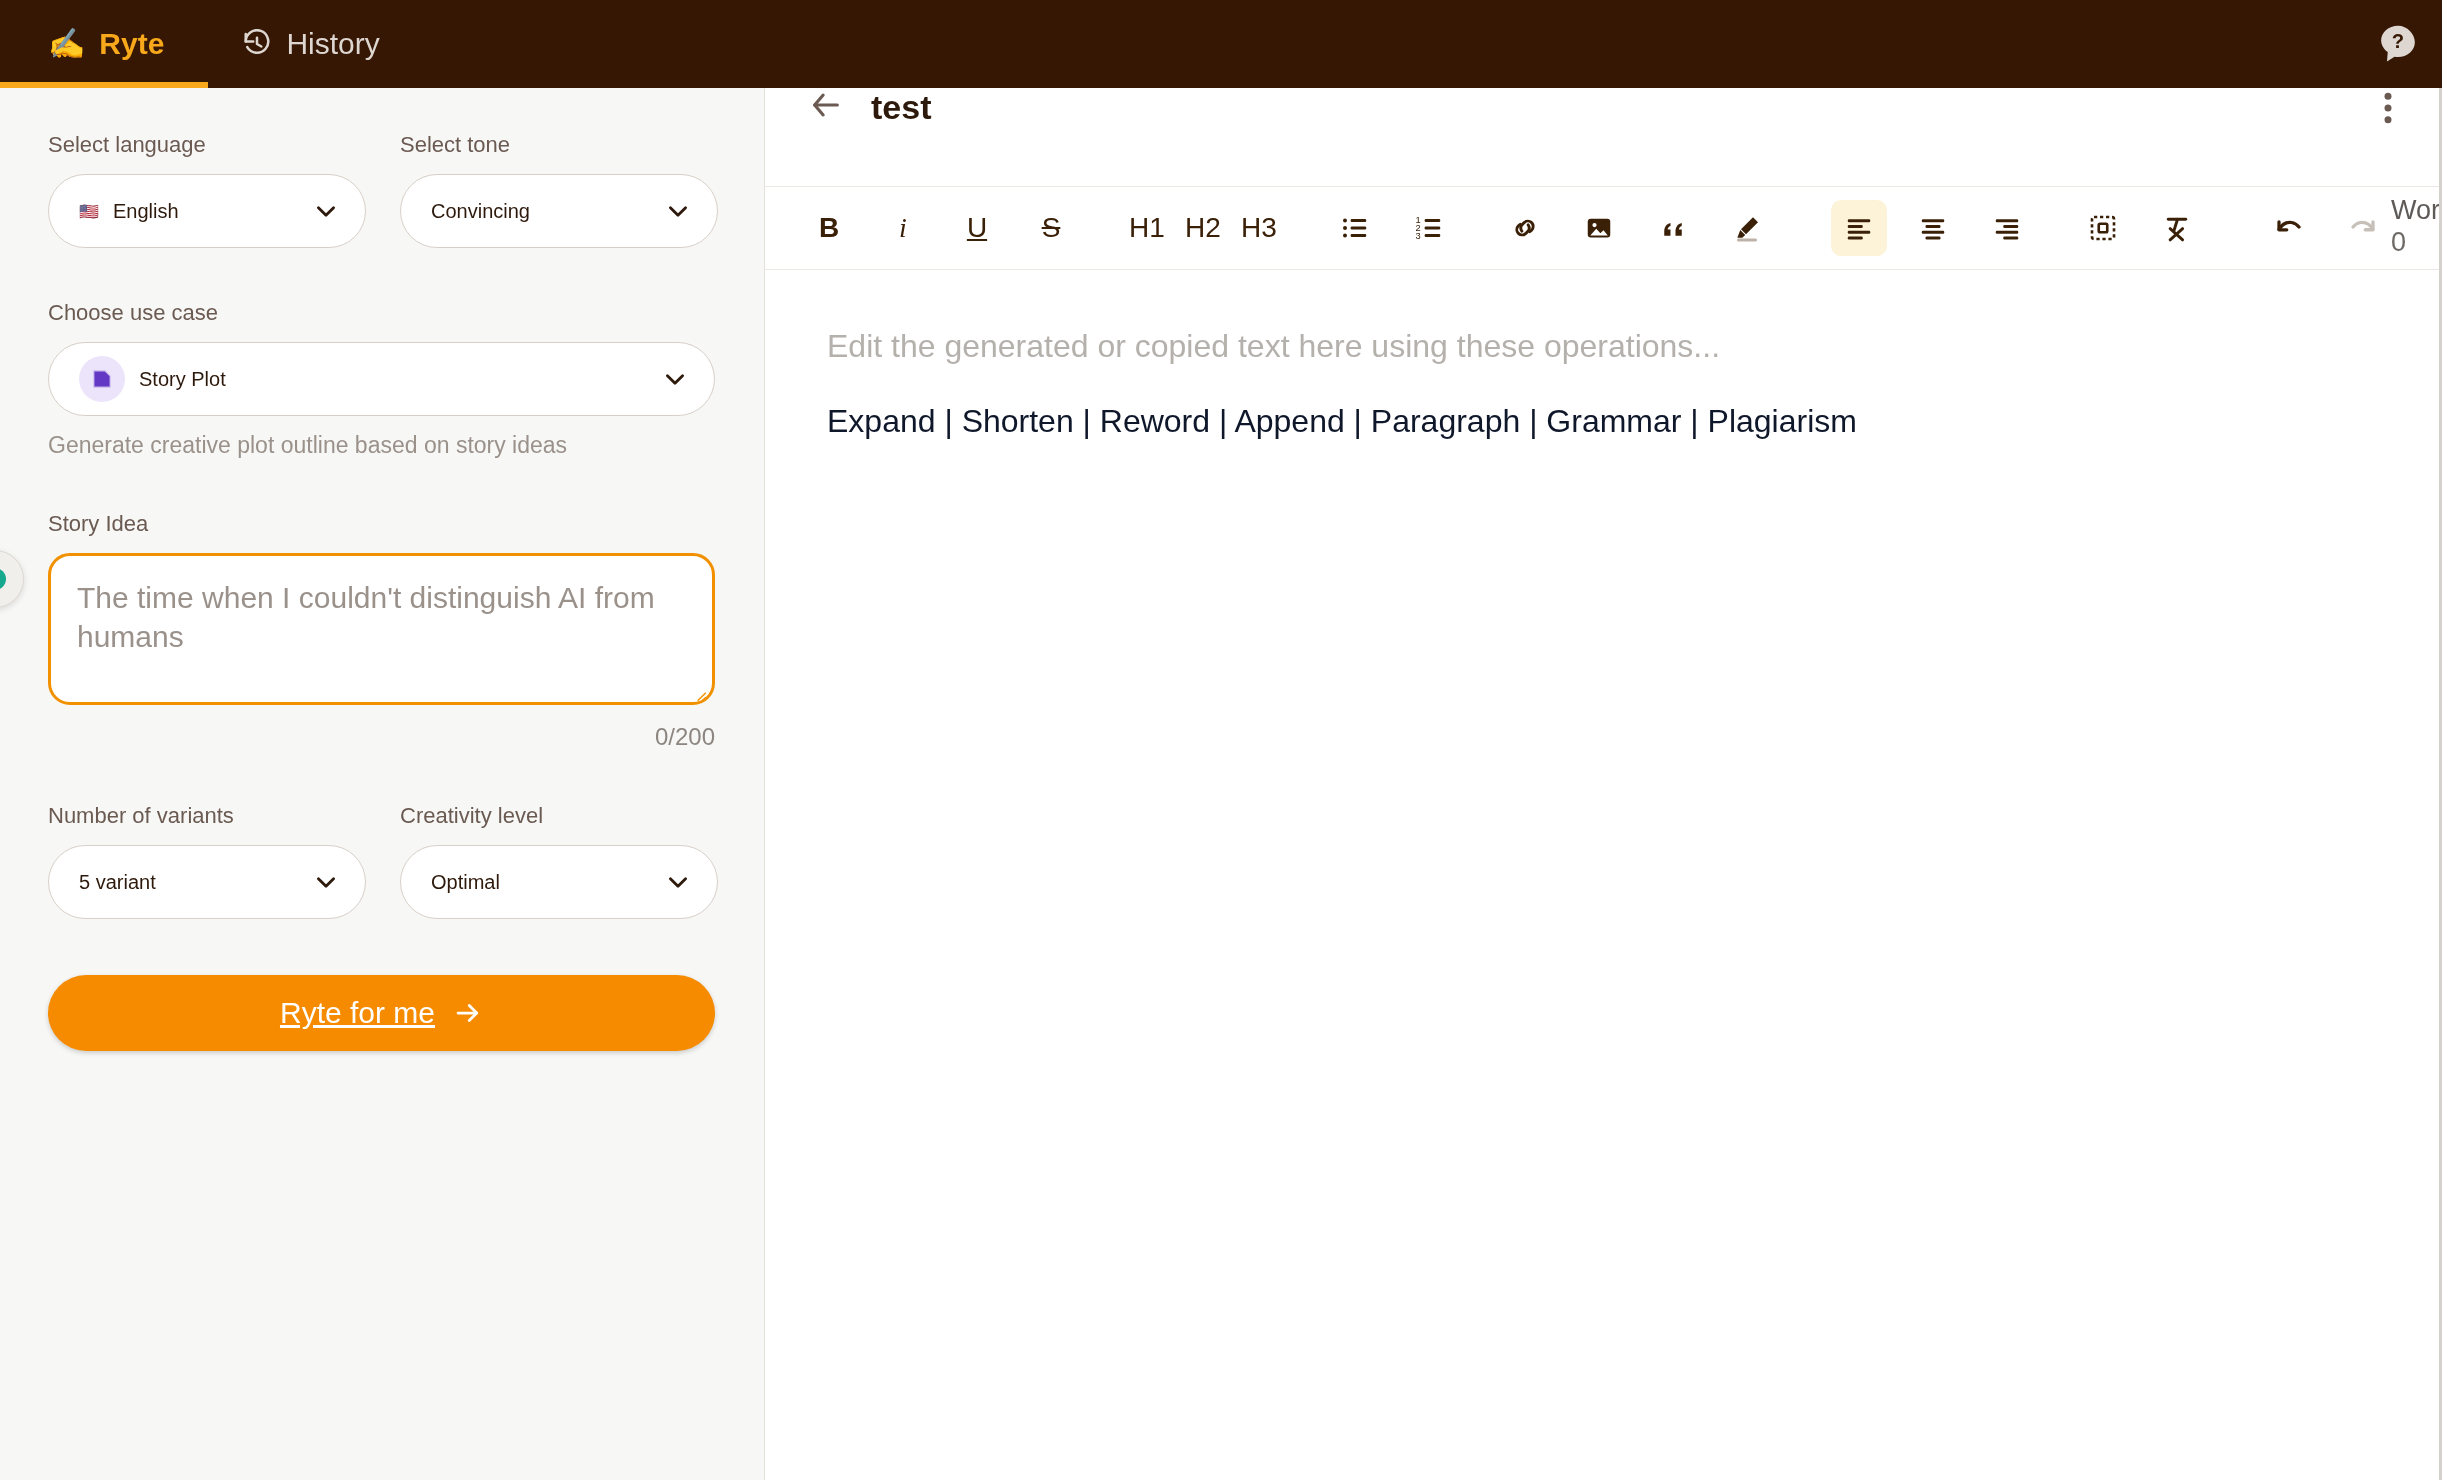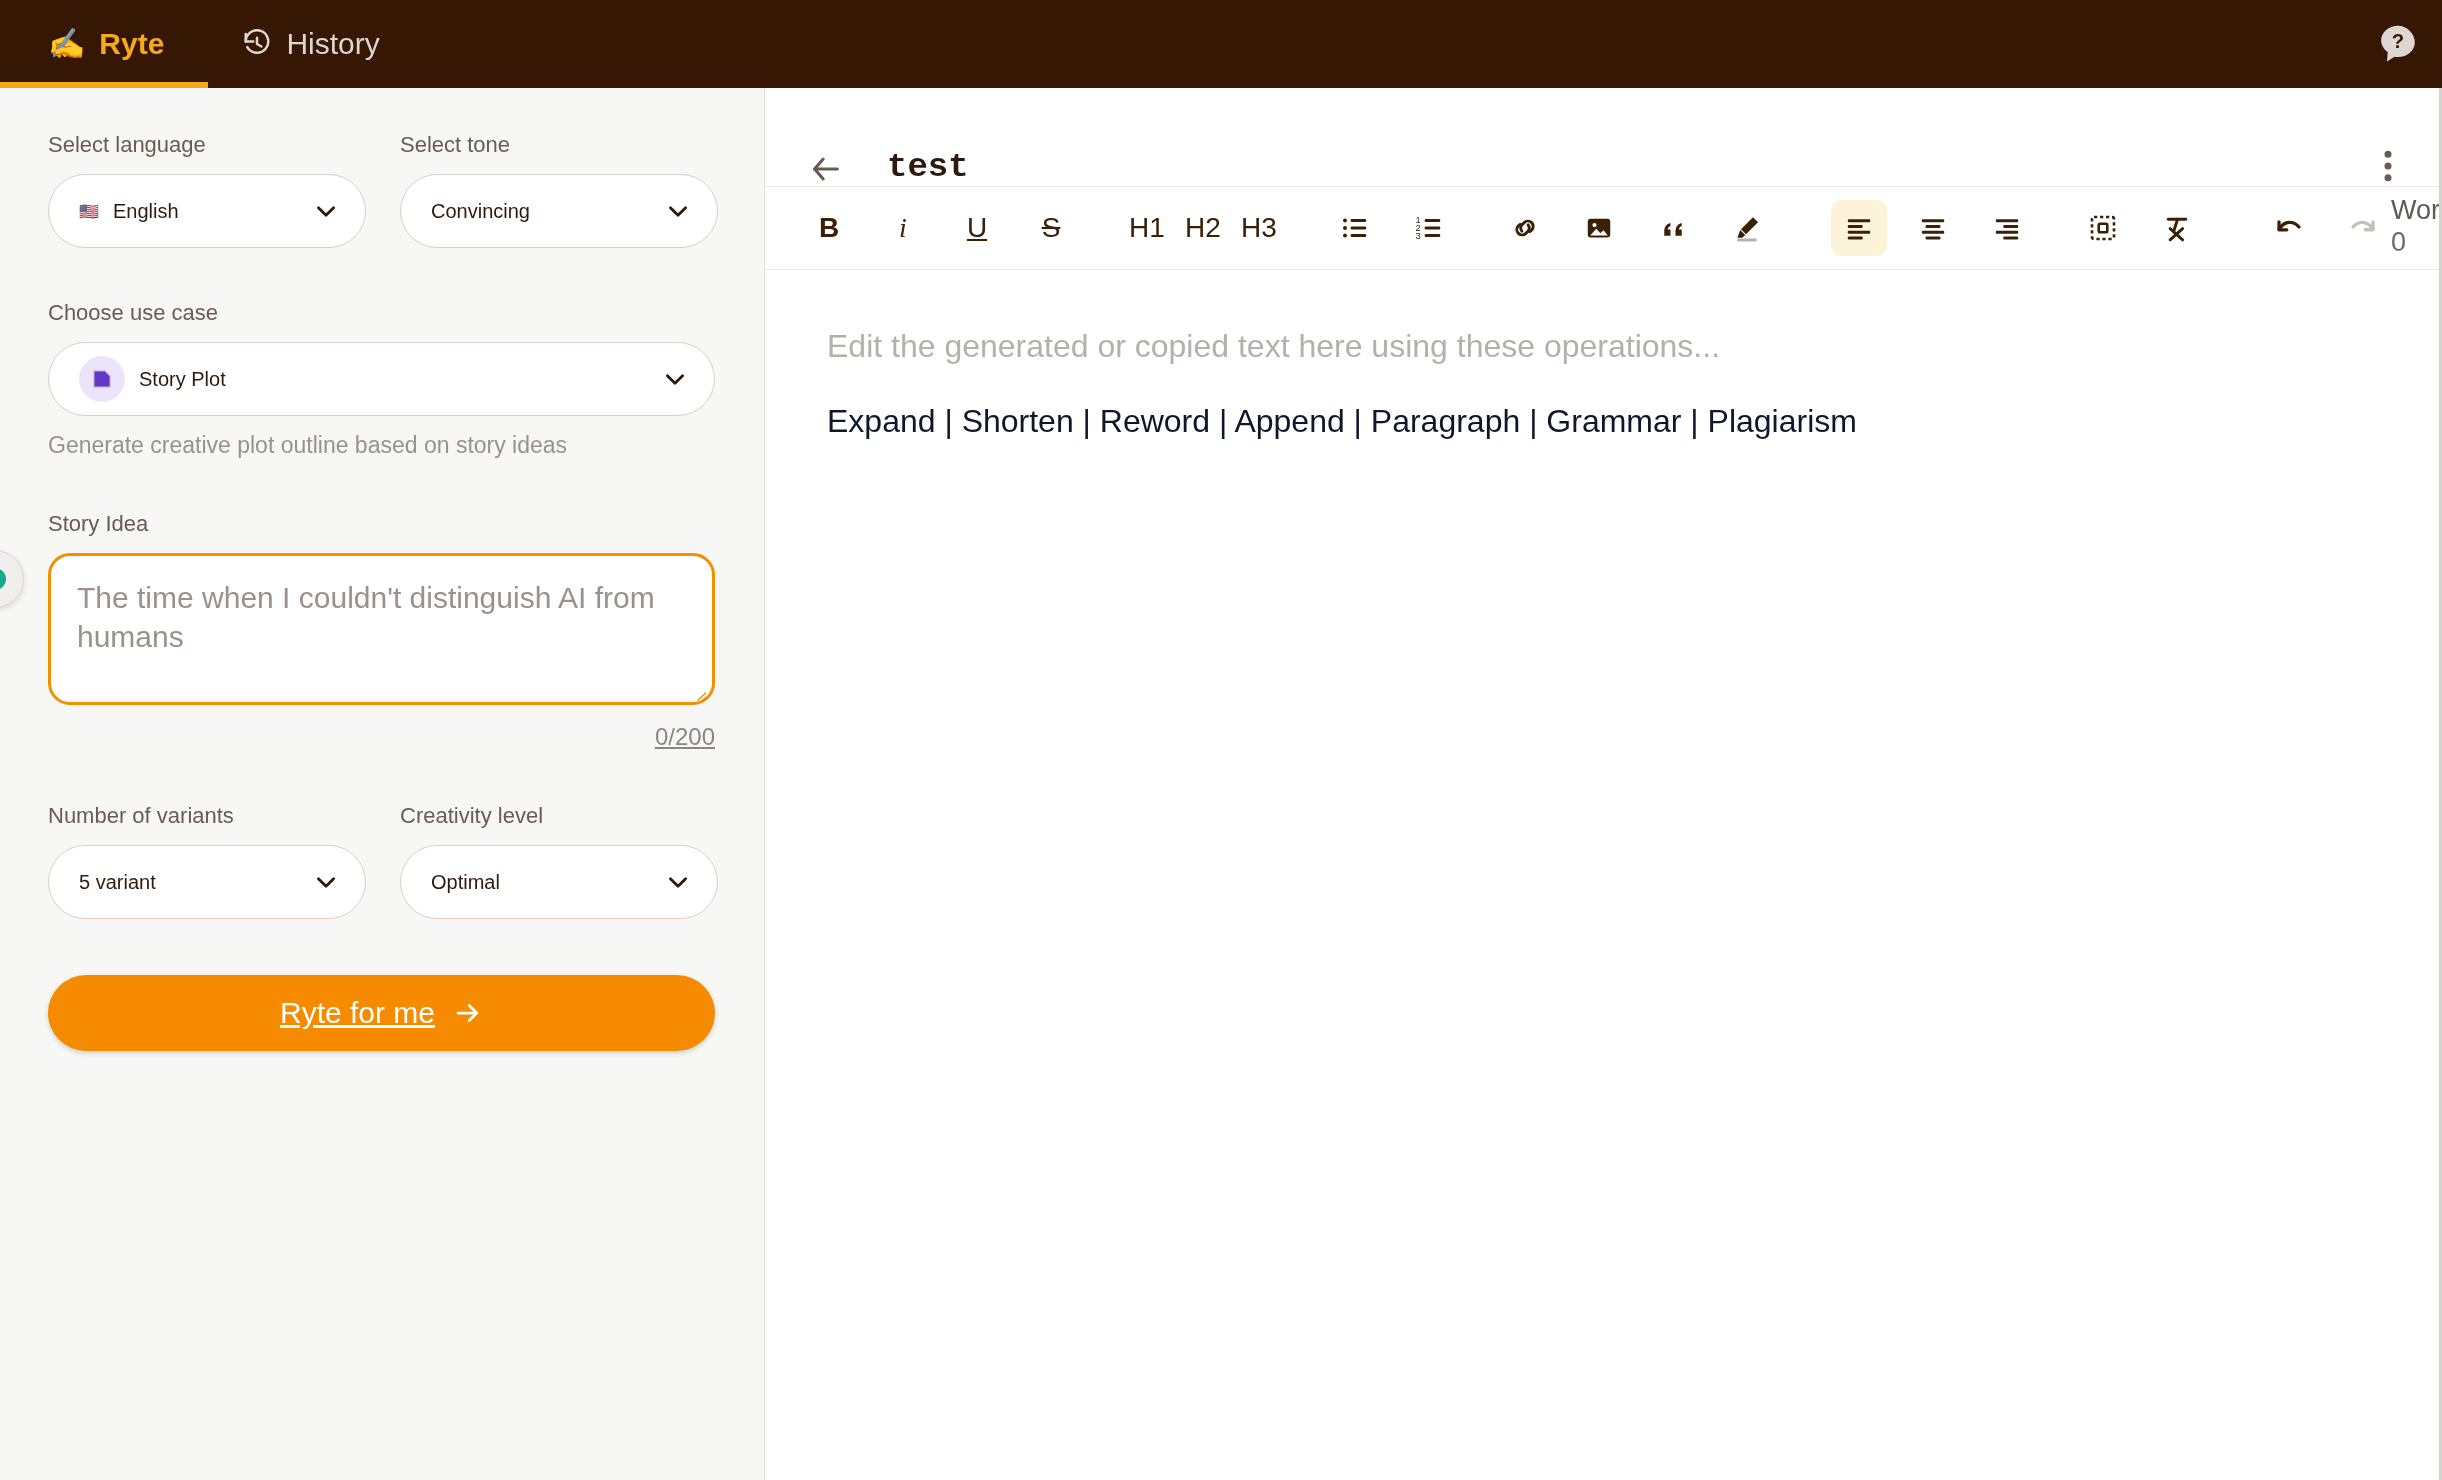--- a/index.html
+++ b/index.html
@@ -130,21 +130,20 @@
     right: 8px; bottom: 7px;
     width: 14px; height: 14px;
     pointer-events: none;
   }
   .counter {
     text-align: right;
     width: 667px;
     font-size: 24px;
     color: #8d8680;
     margin-top: 14px;
-    text-decoration: underline;
   }
 
   .cta {
     width: 667px;
     height: 76px;
     margin-top: 56px;
     background: #F68B00;
     border: none;
     border-radius: 40px;
     color: #ffffff;
@@ -175,24 +174,23 @@
     width: 22px; height: 22px;
     border-radius: 50%;
     background: #17a98d;
   }
 
   
   .editor { flex: 1; display: flex; flex-direction: column; background: #fff; position: relative; min-width: 0; }
   .editor-head {
     height: 98px;
     display: flex;
-    align-items: flex-end;
+    align-items: flex-start;
     padding: 0 34px 0 44px;
-    gap: 44px;
-    font-family: Liberation Mono, monospace;
+    gap: 28px;
   }
   .back-btn { width: 34px; height: 34px; cursor: pointer; flex: none; }
   .doc-title {
     font-size: 34px;
     font-weight: 700;
     color: #2e1a0c;
     flex: 1;
   }
   .kebab { width: 40px; height: 40px; cursor: pointer; flex: none; }
 

